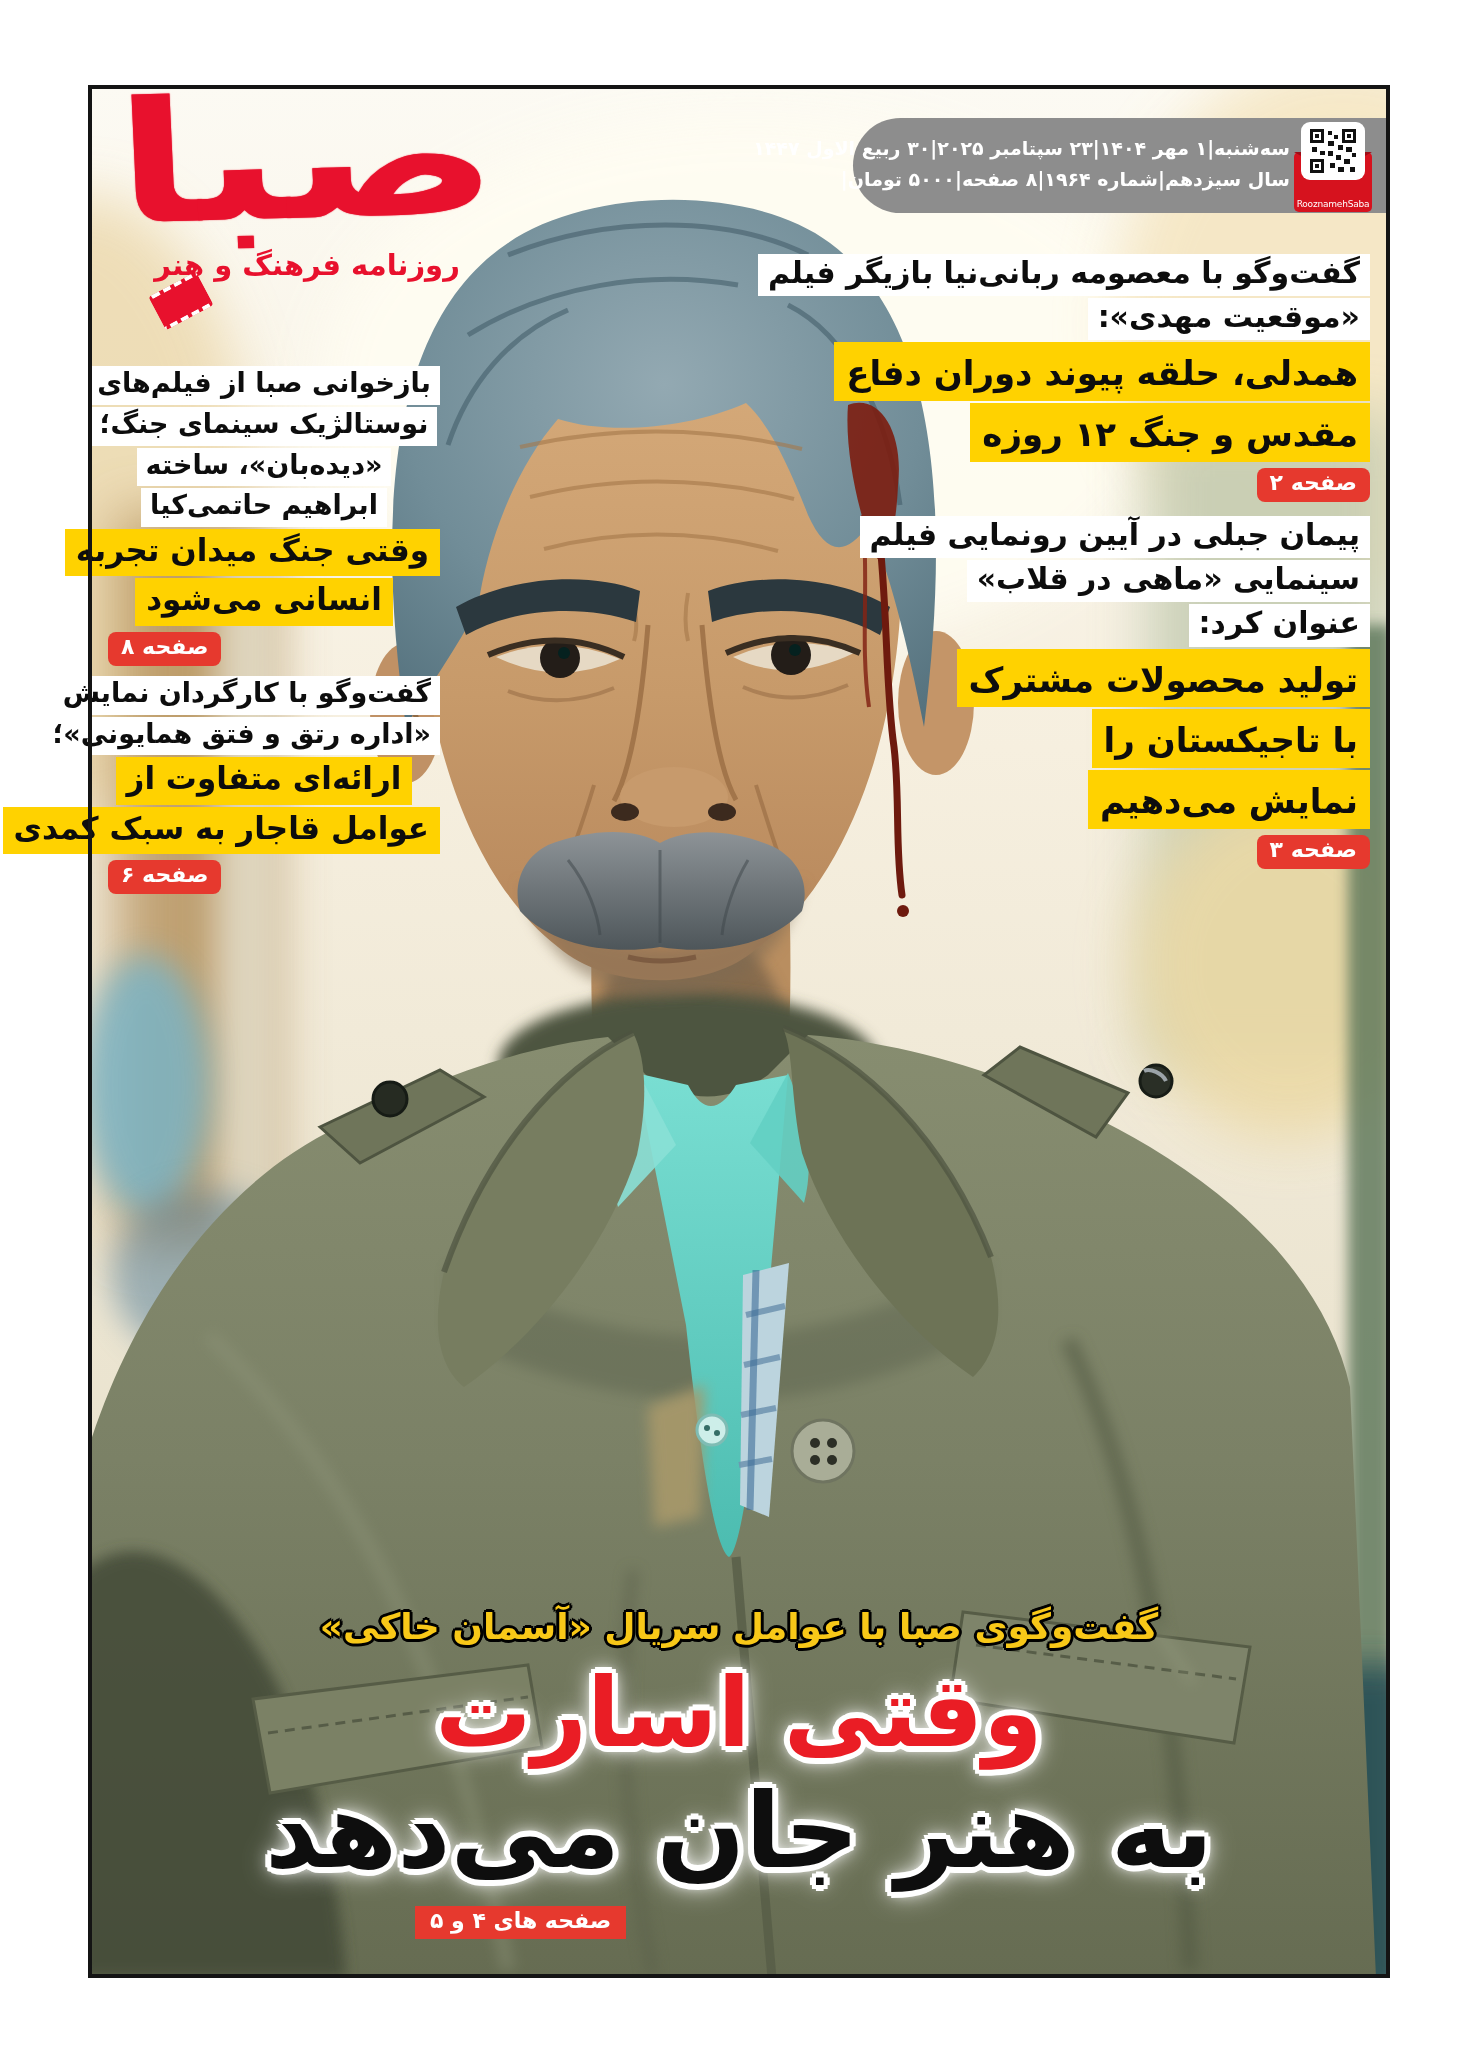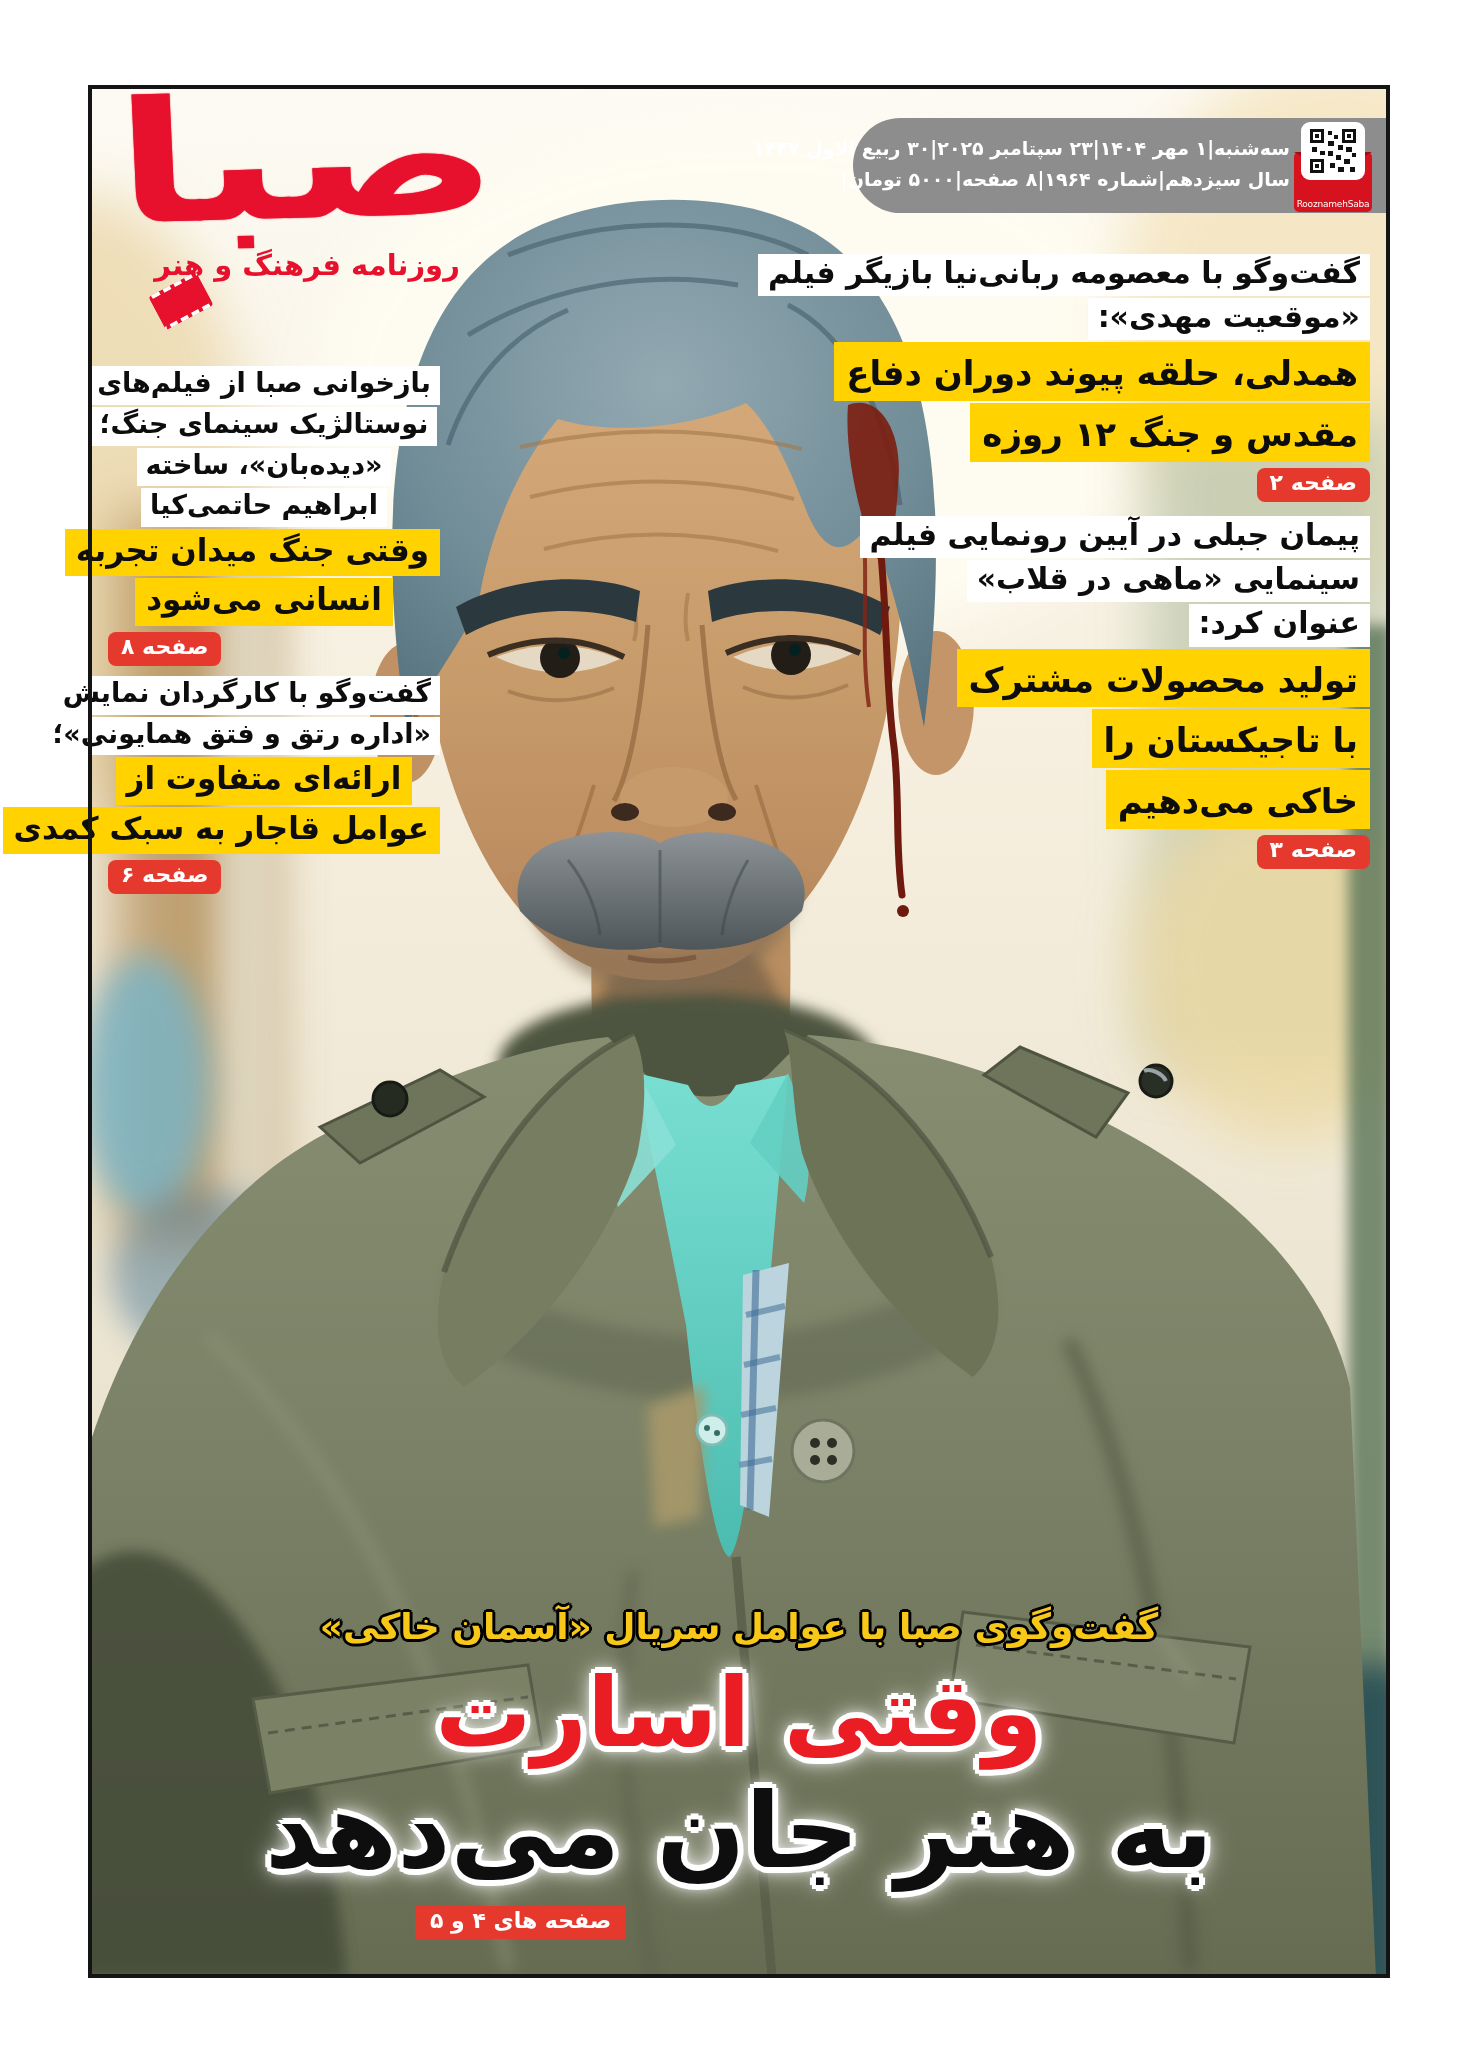--- a/index.html
+++ b/index.html
@@ -332,21 +332,21 @@
       <div><span class="chip hl">مقدس و جنگ ۱۲ روزه</span></div>
       <div><span class="badge">صفحه ۲</span></div>
     </div>
     <div class="spacer"></div>
     <div>
       <div><span class="chip">پیمان جبلی در آیین رونمایی فیلم</span></div>
       <div><span class="chip">سینمایی «ماهی در قلاب»</span></div>
       <div><span class="chip">عنوان کرد:</span></div>
       <div><span class="chip hl">تولید محصولات مشترک</span></div>
       <div><span class="chip hl">با تاجیکستان را</span></div>
-      <div><span class="chip hl">خاکی می‌دهیم</span></div>
+      <div><span class="chip hl">نمایش می‌دهیم</span></div>
       <div><span class="badge">صفحه ۳</span></div>
     </div>
   </div>
 
   <div class="col-left">
     <div>
       <div><span class="chip">بازخوانی صبا از فیلم‌های</span></div>
       <div><span class="chip">نوستالژیک سینمای جنگ؛</span></div>
       <div><span class="chip">«دیده‌بان»، ساخته</span></div>
       <div><span class="chip">ابراهیم حاتمی‌کیا</span></div>

